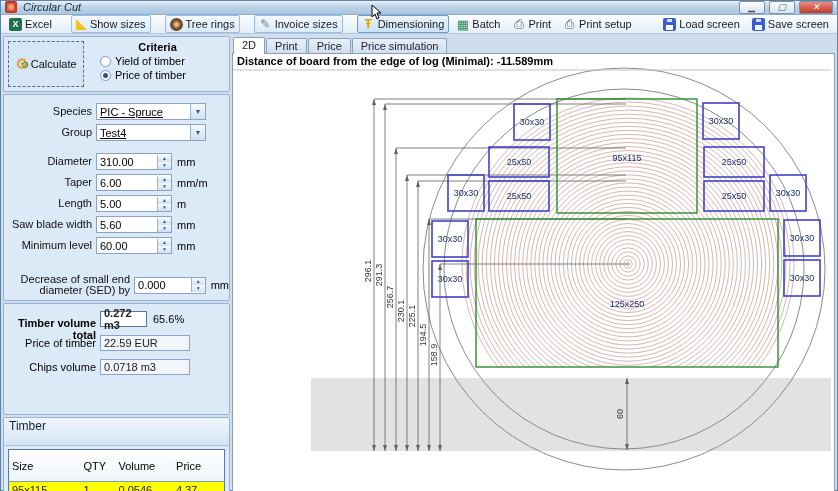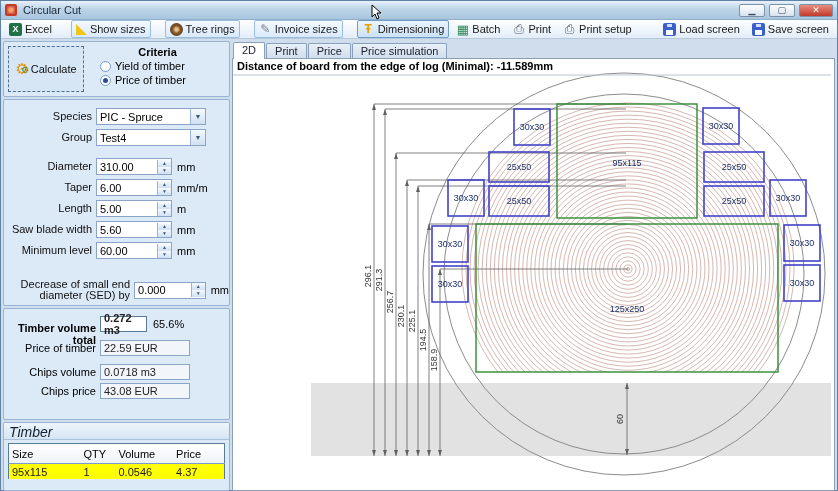--- a/index.html
+++ b/index.html
@@ -1,22 +1,22 @@
 <!DOCTYPE html>
 <html><head>
 <meta charset="utf-8">
 <style>
   * { margin:0; padding:0; box-sizing:border-box; font-family:"Liberation Sans", sans-serif; }
   html,body { width:838px; height:491px; overflow:hidden; background:#9eb6cc; }
   #window { position:relative; width:838px; height:491px; background:#cfdded;
             border:1px solid #5f82a5; display:flex; flex-direction:column; }
 
   
-  #titlebar { height:19px; display:flex; align-items:center; padding:6px 4px; gap:4px;
-              background:linear-gradient(#e8f1fa,#bcd4e8 45%,#a9c6de); border-bottom:1px solid #8fb0cc; }
+  #titlebar { height:19px; display:flex; align-items:flex-start; padding:0 4px; gap:4px;
+              background:linear-gradient(#e8f1fa,#bcd4e8 45%,#a9c6de); border-bottom:1px solid #8fb0cc;font-style:italic; }
   #app-icon { width:12px; height:12px; border:2px solid #c23b22; background:radial-gradient(circle,#f4a460 30%,#d9534f 70%); border-radius:2px; }
   #title-text { font-size:11px; color:#1c2a38; flex:1; padding-left:2px; }
   .winbtn { width:26px; height:13px; border:1px solid #7a92a8; border-radius:2px; font-size:9px; line-height:11px;
             text-align:center; color:#3a4a58; background:linear-gradient(#fdfefe,#d7e3ee); }
   .winbtn.close { background:linear-gradient(#e98d7f,#c0392b); color:#fff; width:34px; }
 
   
   #toolbar { height:21px; display:flex; align-items:center; padding:0 3px; gap:2px;
              background:linear-gradient(#fdfeff,#e2edf8); border-bottom:1px solid #b6c9da; }
   .tbtn { display:flex; align-items:center; gap:3px; font-size:11px; color:#1a1a1a;
@@ -53,21 +53,21 @@
   .radio { width:11px; height:11px; border:1px solid #7a9ac9; border-radius:50%; background:#fff; position:relative; }
   .radio.sel::after { content:""; position:absolute; left:2px; top:2px; width:5px; height:5px; border-radius:50%; background:#2a4d9b; }
 
   
   #box-form { flex:0 0 182px; padding-top:6px; }
   .frow { display:flex; align-items:center; height:21px; font-size:11px; }
   .flabel { width:92px; text-align:right; padding-right:4px; color:#111; line-height:11px; }
   .frow.wide .flabel { width:138px; }
   .field { height:17px; background:#fff; border:1px solid #8aa4c8; display:flex; align-items:center; font-size:11px; }
   .select { width:110px; justify-content:space-between; }
-  .select .sval { padding-left:3px; }
+  .select .sval { padding-left:3px;text-decoration:underline; }
   .select .sarr { width:15px; height:15px; background:linear-gradient(#f5fafe,#cfe0f2); border-left:1px solid #9ab5d1;
                   font-size:7px; display:flex; align-items:center; justify-content:center; color:#3a5a7a; }
   .spinfield { width:76px; justify-content:space-between; }
   .spinfield .sval { padding-left:3px; }
   .spinbtns { width:14px; display:flex; flex-direction:column; border-left:1px solid #9ab5d1; }
   .spinbtns span { height:7px; font-size:5px; line-height:7px; text-align:center; background:linear-gradient(#f5fafe,#cfe0f2); color:#3a5a7a; }
   .funit { padding-left:5px; font-size:11px; }
   .gap8 { height:8px; } .gap14 { height:14px; }
 
   
@@ -75,24 +75,24 @@
   .rrow { display:flex; align-items:center; height:19px; font-size:11px; }
   .rlabel { width:96px; text-align:right; padding-right:4px; }
   .rlabel.bold { font-weight:bold;margin-top:21px; }
   .rfield { width:90px; height:16px; background:#f2f6fa; border:1px solid #8aa4c8; padding-left:3px;
             display:flex; align-items:center; font-size:11px; color:#222; }
   .rfield.total { width:47px; background:#fff; border:1px solid #5a7a9a; font-weight:bold; }
   .rpct { padding-left:6px; font-size:11px; }
 
   
   #box-table { flex:1; display:flex; flex-direction:column; }
-  #table-title { height:17px; font-size:14px; padding:1px 5px; background:linear-gradient(#eef5fc,#d5e5f3);
-                 border-bottom:1px solid #aac2da; color:#123;font-style:italic; }
+  #table-title { height:28px; font-size:12px; padding:1px 5px; background:linear-gradient(#eef5fc,#d5e5f3);
+                 border-bottom:1px solid #aac2da; color:#123; }
   table { border-collapse:collapse; margin:3px 4px; width:217px; font-size:11px; background:#fff; border:1px solid #5a7a9a; }
-  th { text-align:left; font-weight:normal; border-bottom:1px solid #7a9ac9; padding:1px 3px; height:20px;
+  th { text-align:left; font-weight:normal; border-bottom:1px solid #7a9ac9; padding:1px 3px; height:32px;
        background:linear-gradient(#ffffff,#eef3f8); }
   td { padding:1px 3px; height:16px; border-bottom:1px solid #e4ecf4; color:#222; }
   tr.sel td { background:#ffff00; }
 
   
   #main { flex:1; display:flex; flex-direction:column; }
   #tabstrip { height:18px; display:flex; align-items:flex-end; gap:1px; padding-left:1px; }
   .tab { font-size:11px; padding:1px 8px 2px; border:1px solid #8aa0b8; border-bottom:none;
          background:linear-gradient(#e8f0f8,#cfdded); border-radius:2px 2px 0 0; color:#223; }
   .tab.active { background:#fff; height:17px; position:relative; z-index:2; }
@@ -278,24 +278,20 @@
         <div id="result-rows">
             <div class="gap8" style="height: 5px;"></div>
             <div class="rrow">
               <div class="rlabel">Price of timber</div>
               <div class="rfield">22.59 EUR</div>
             </div>
             <div class="gap8" style="height: 5px;"></div>
             <div class="rrow">
               <div class="rlabel">Chips volume</div>
               <div class="rfield">0.0718 m3</div>
-            </div>
-            <div class="rrow">
-              <div class="rlabel">Chips price</div>
-              <div class="rfield">43.08 EUR</div>
             </div>
             <div class="gap8" style="height: 5px;"></div>
           </div>
       </div>
 
       <div id="box-table" class="pbox">
         <div id="table-title">Timber</div>
         <table>
           <thead>
               <tr id="thead-row">

